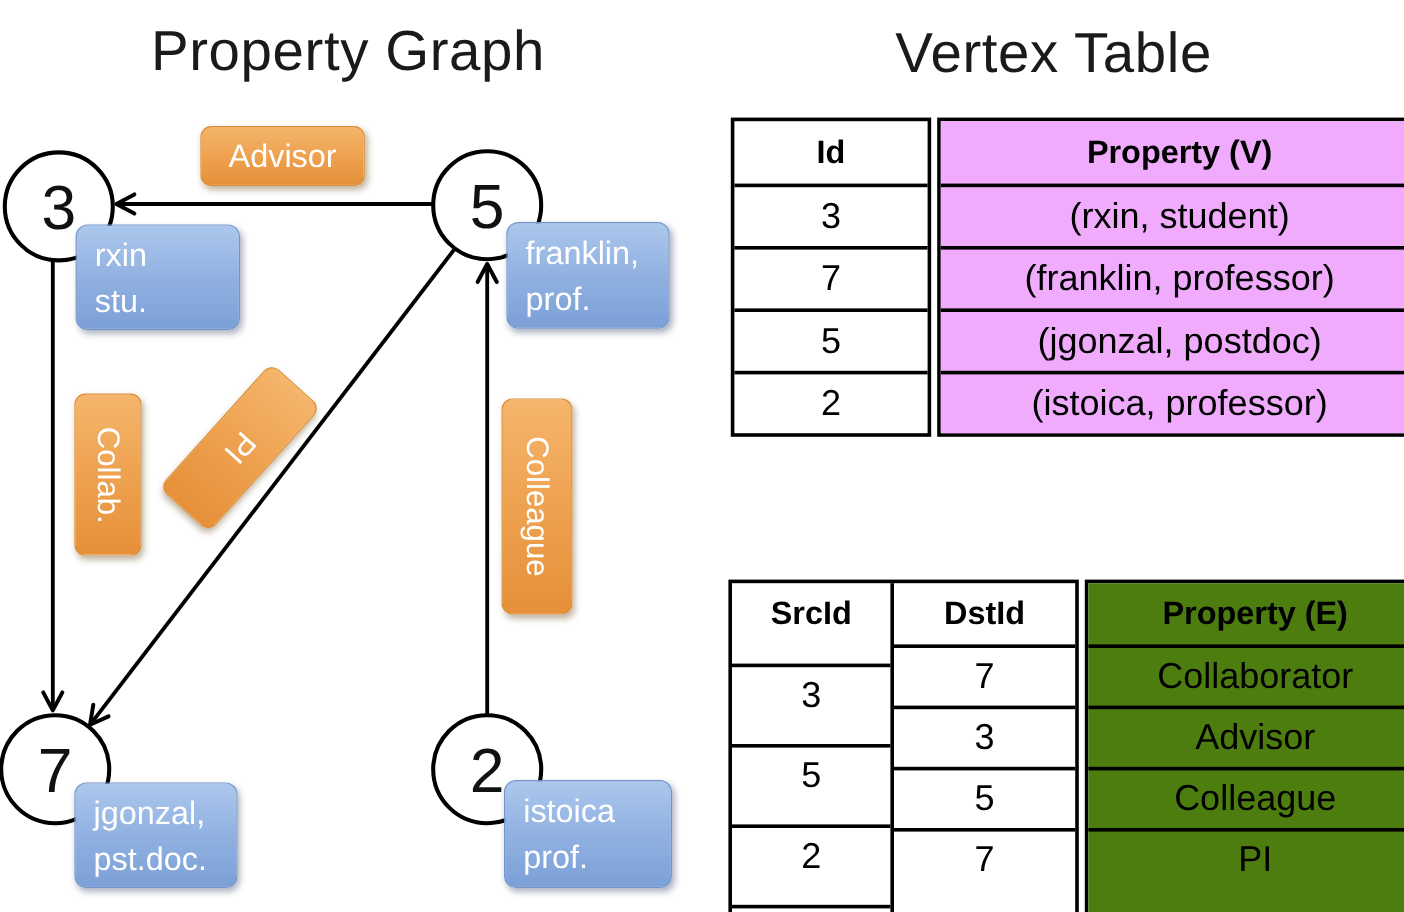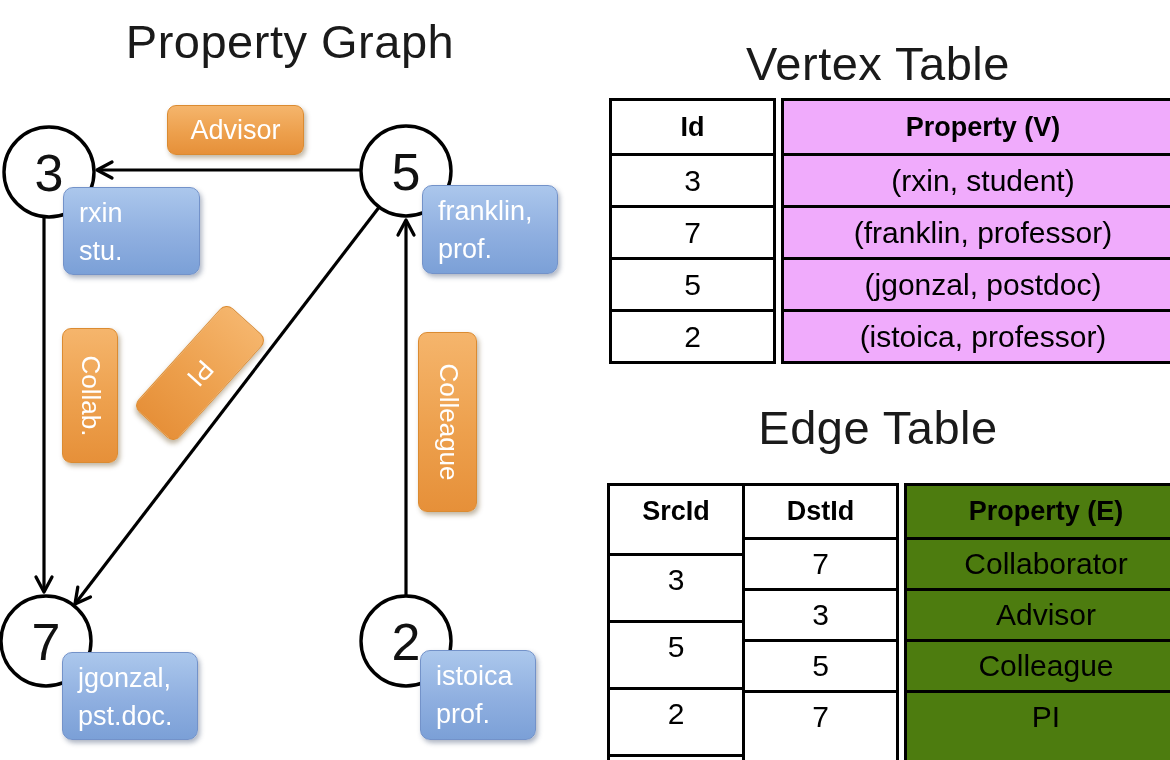--- a/index.html
+++ b/index.html
@@ -6,21 +6,21 @@
   .canvas {
     position:relative; width:1170px; height:760px; background:#ffffff;
     font-family:"Liberation Sans", sans-serif; color:#000; overflow:hidden;
   }
   
   .big-title {
     position:absolute; text-align:center; font-size:47px; font-weight:400;
     color:#1a1a1a; white-space:nowrap; letter-spacing:0.5px;
   }
   .gtitle { left:0; top:14px; width:580px; }
-  .vtitle { left:590px; top:36px; width:576px; }
+  .vtitle { left:590px; top:16px; width:576px; }
   .etitle { left:588px; top:400px; width:580px; }
 
   
   .graph-svg { position:absolute; left:0; top:0; }
   .edge { stroke:#000; stroke-width:3.2px; }
   .node { fill:#fff; stroke:#000; stroke-width:3.4px; }
   .nodelabel {
     font-family:"Liberation Sans", sans-serif; font-size:52px; fill:#111;
     text-anchor:middle;
   }
@@ -48,21 +48,21 @@
   .nprop {
     position:absolute; border-radius:10px; color:#fff;
     background:linear-gradient(180deg,#abc7ec 0%, #8fafe0 55%, #7ba0d7 100%);
     border:1.5px solid #7392c9; box-sizing:border-box;
     box-shadow:2px 3px 5px rgba(20,40,80,0.35);
     font-size:27px; line-height:1.4; padding:7px 16px 0 15px;
   }
   .nprop.rxin     { left:63px;  top:187px; width:137px; height:88px; }
   .nprop.franklin { left:422px; top:185px; width:136px; height:89px; }
   .nprop.jgonzal  { left:62px;  top:652px; width:136px; height:88px; }
-  .nprop.istoica  { left:420px; top:650px; width:116px; height:90px; }
+  .nprop.istoica  { left:420px; top:650px; width:140px; height:90px; }
 
   
   .tbl { position:absolute; display:flex;padding-left:19px; }
   .vtbl { left:590px; top:98px; }
   .etbl { left:588px; top:483px; }
   .box  { border:3px solid #000; display:flex; box-sizing:border-box; background:#fff; }
   .gap  { width:5px; }
   .col  { display:flex; flex-direction:column; }
   .col + .col { border-left:3px solid #000; }
   .cell {
@@ -158,21 +158,20 @@
       <div class="col vpcol bluebg">
         <div class="cell hdr">Property (V)</div>
         <div class="cell">(rxin, student)</div>
         <div class="cell">(franklin, professor)</div>
         <div class="cell">(jgonzal, postdoc)</div>
         <div class="cell">(istoica, professor)</div>
       </div>
     </div>
   </div>
 
-  <div class="big-title etitle">Edge Table</div>
 
   <div class="tbl etbl">
     <div class="box">
       <div class="col srccol">
         <div class="cell hdr">SrcId</div>
         <div class="cell">3</div>
         <div class="cell">5</div>
         <div class="cell">2</div>
         <div class="cell">5</div>
       </div>

